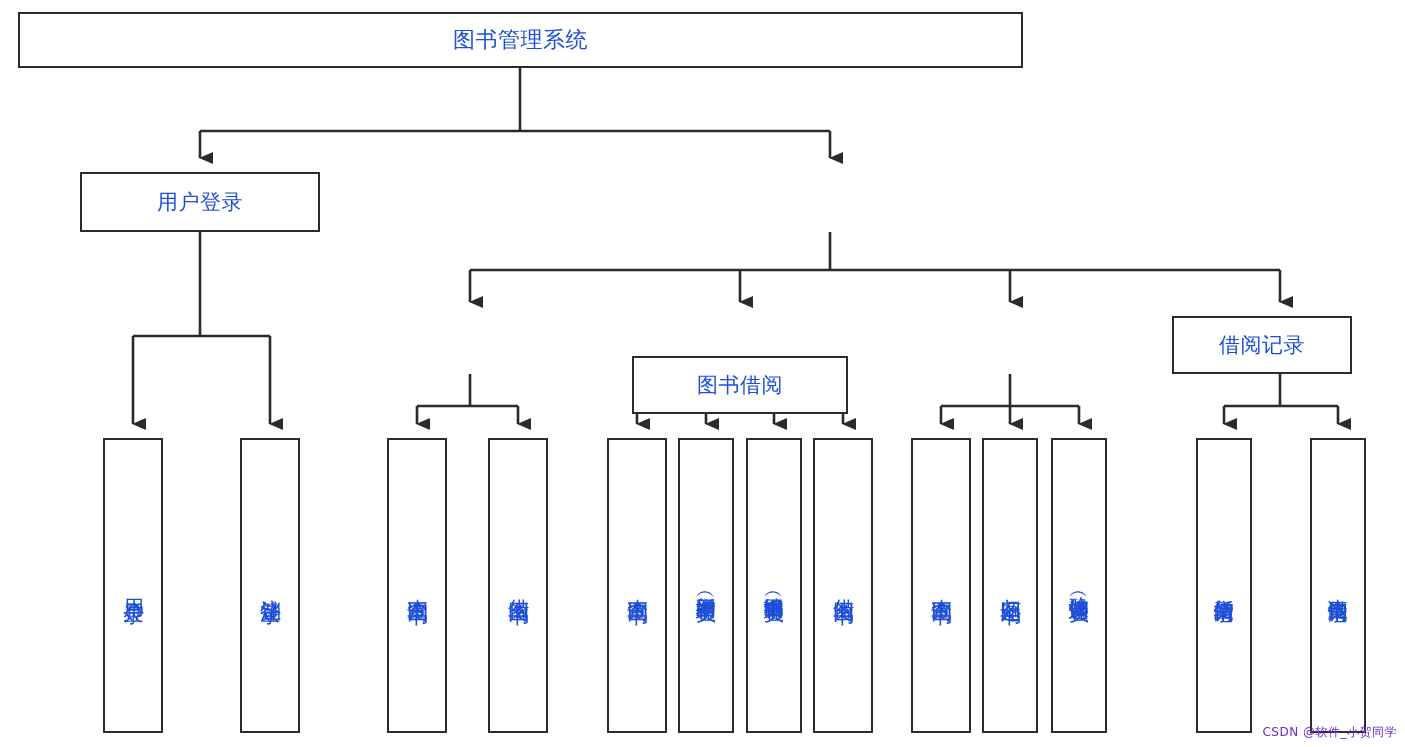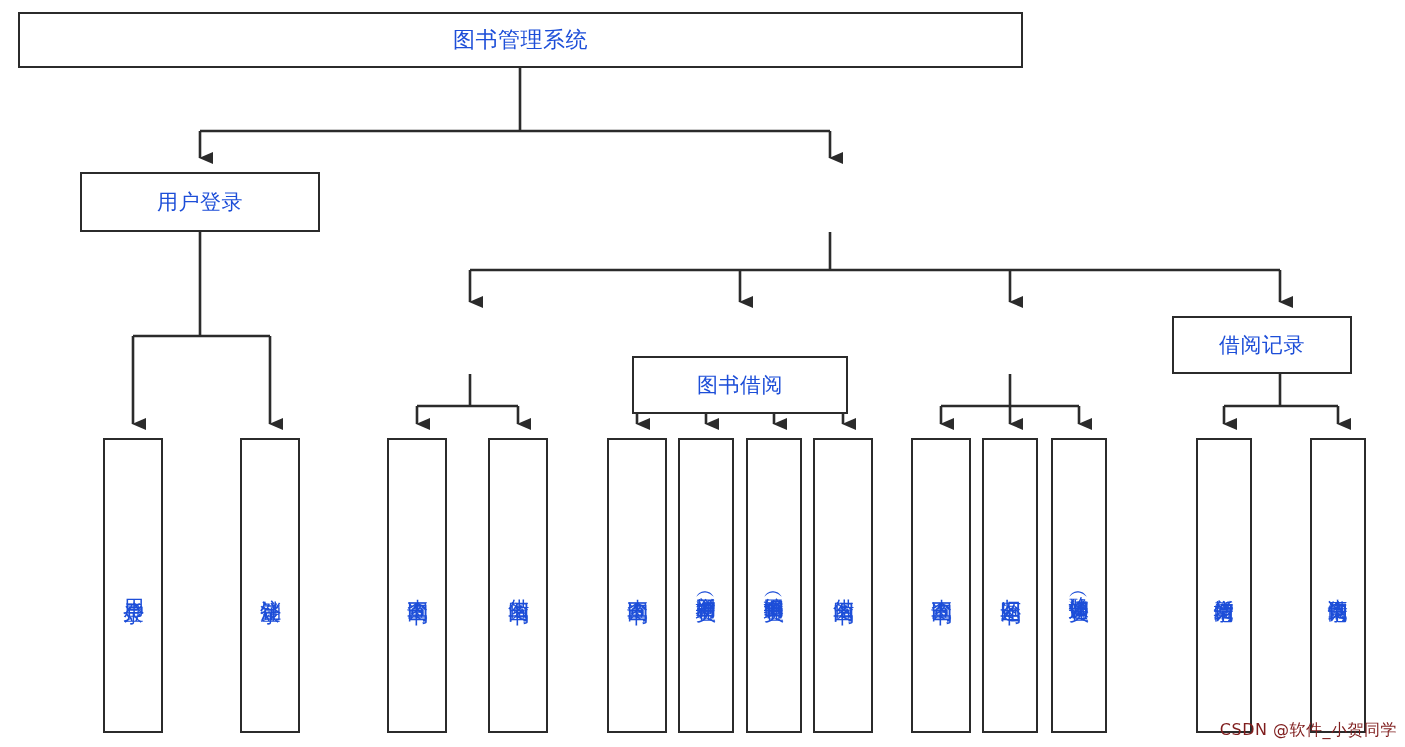--- a/index.html
+++ b/index.html
@@ -64,22 +64,22 @@
     max-height: 100%;
   }
   .node.vert.narrow .label {
     font-size: 20px;
     letter-spacing: 1px;
   }
   #watermark {
     position: absolute;
     right: 8px;
     bottom: 6px;
-    font-size: 16px;
-    color: #7f1d1d;
+    font-size: 12px;
+    color: #6d28d9;
     letter-spacing: 0.5px;
     white-space: nowrap;
     font-family: "DejaVu Sans", "Liberation Sans", sans-serif;
   }
 </style>
 </head>
 <body>
 
 <div id="diagram-root">
 

